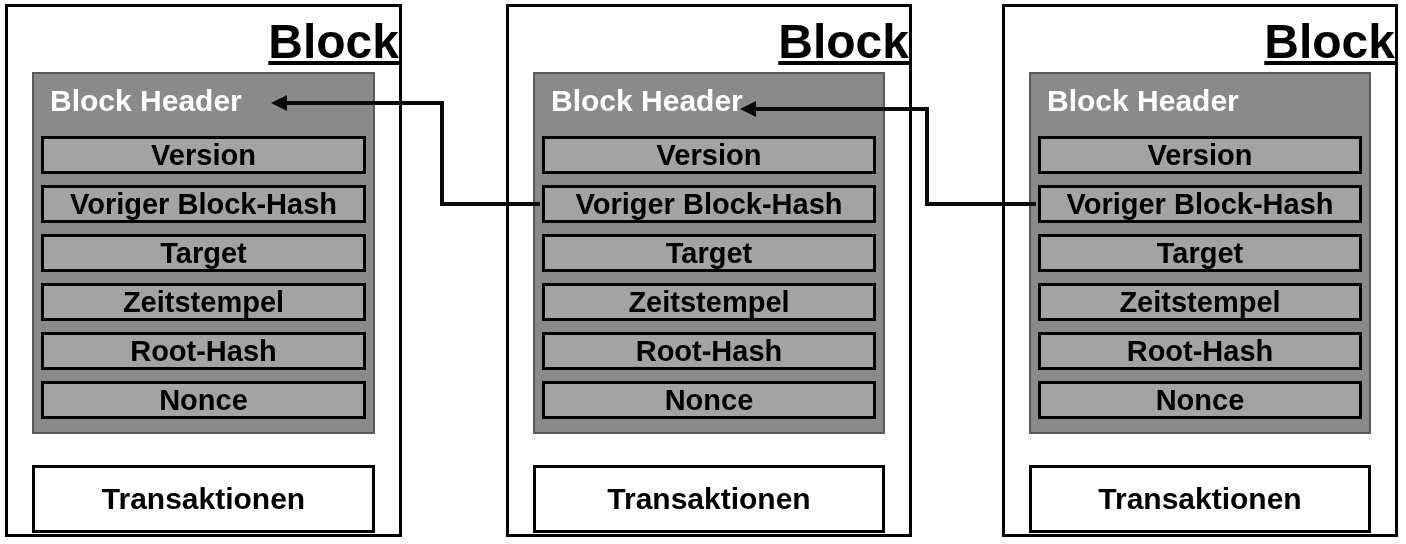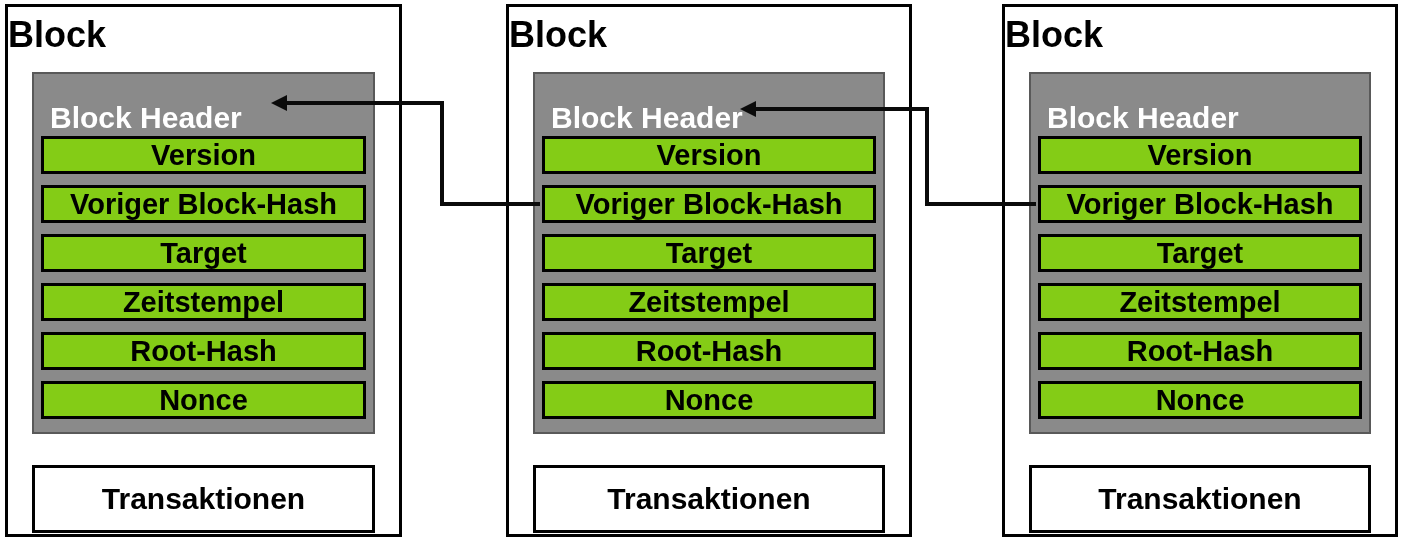--- a/index.html
+++ b/index.html
@@ -26,54 +26,54 @@
     border: 3px solid var(--box-border);
     box-sizing: border-box;
   }
   #block-1 { left: 5px;    width: 397px; }
   #block-2 { left: 506px;  width: 406px; }
   #block-3 { left: 1002px; width: 396px; }
 
   .block-title {
     position: absolute;
     top: 6px; left: 0; right: 0;
-    text-align: left;
-    font-size: 36px;
+    text-align: right;
+    font-size: 48px;
     font-weight: 600;
     line-height: 1.2;
+    text-decoration: underline;
   }
   .header-box {
     position: absolute;
     top: 65px; left: 24px; right: 24px;
     height: 362px;
     background: var(--header-fill);
     border: 2px solid var(--header-border);
     box-sizing: border-box;
   }
   .header-label {
     position: absolute;
     top: 10px; left: 16px;
     color: #ffffff;
     font-size: 30px;
     font-weight: 600;
     line-height: 34px;
     white-space: nowrap;
-    margin-top: 17px;
   }
   .rows {
     position: absolute;
     top: 62px; left: 7px; right: 7px;
     display: flex;
     flex-direction: column;
     gap: 11px;
   }
   .field-row {
     height: 38px;
     box-sizing: border-box;
-    background: #84cc16;
+    background: #a3a3a3;
     border: 3px solid var(--box-border);
     display: flex;
     align-items: center;
     justify-content: center;
     font-size: 29px;
     font-weight: 600;
     white-space: nowrap;
   }
   .tx-box {
     position: absolute;

